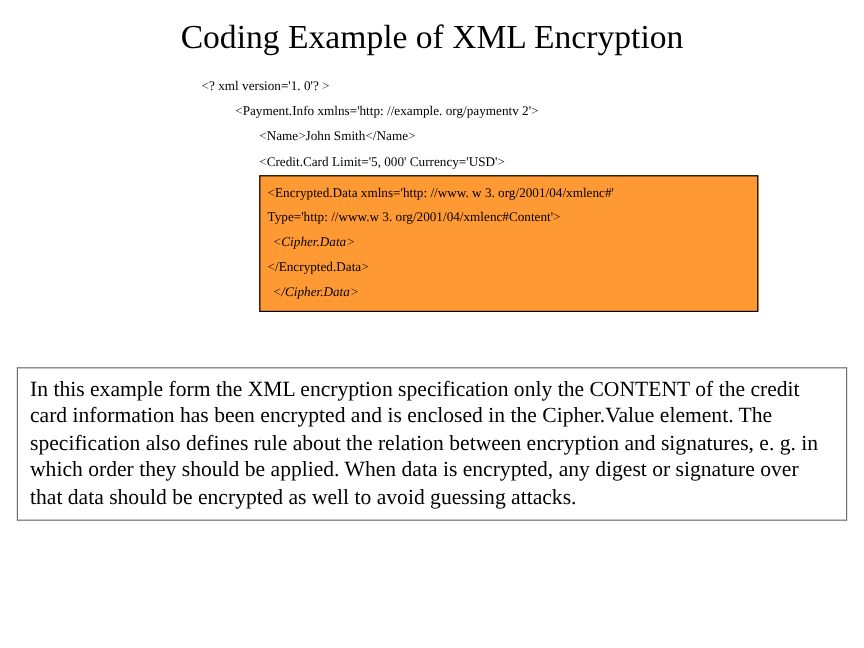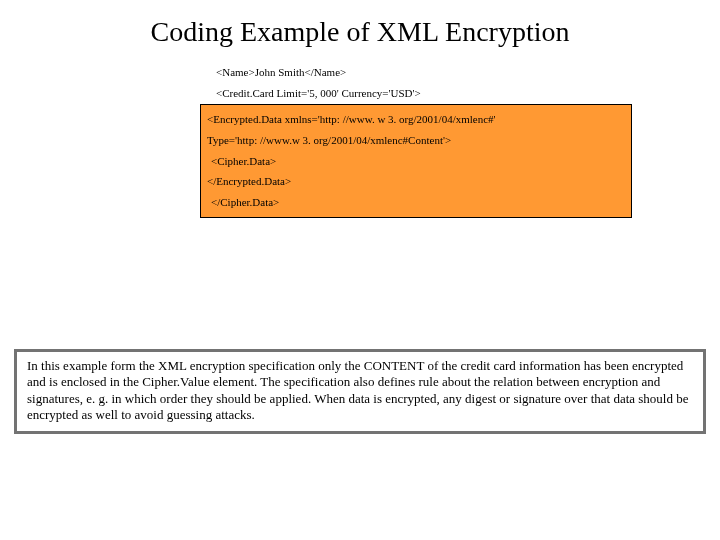--- a/index.html
+++ b/index.html
@@ -30,48 +30,50 @@
     margin-right: 60px;
     font-size: 11px;
     line-height: 1.9;
   }
   .line { white-space: pre; }
   .ind1 { padding-left: 28px; }
   .ind2 { padding-left: 48px; }
   .enc-box {
     border: 1px solid #000;
     background: #ff9933;
-    margin-left: 32px;
+    margin-left: 48px;
     margin-right: 10px;
     padding: 4px 6px 4px 6px;
     box-sizing: border-box;
     line-height: 1.9;
   }
   .enc-box .eline { white-space: pre; }
-  .b1 { padding-left: 4px; }
+  .b1 { padding-left: 4px; font-style: italic; }
   .b2 { padding-left: 12px; }
   .note-box {
     position: absolute;
     left: 14px;
     right: 14px;
     bottom: 14px;
-    border: 3px solid #737373;
+    border: 1px solid #737373;
     padding: 6px 10px 8px 10px;
-    font-size: 13px;
+    font-size: 18px;
     line-height: 1.25;
   }
 </style>
 </head>
 <body>
 
 <div class="slide">
 
   <div class="title">Coding Example of XML Encryption</div>
 
   <div class="code-block">
+    <div class="line">&lt;? xml version='1. 0'? &gt;</div>
+    <div class="line ind1">&lt;Payment.Info xmlns='http: //example. org/paymentv 2'&gt;</div>
     <div class="line ind2">&lt;Name&gt;John Smith&lt;/Name&gt;</div>
     <div class="line ind2">&lt;Credit.Card Limit='5, 000' Currency='USD'&gt;</div>
 
     <div class="enc-box">
       <div class="eline">&lt;Encrypted.Data xmlns='http: //www. w 3. org/2001/04/xmlenc#'</div>
       <div class="eline">Type='http: //www.w 3. org/2001/04/xmlenc#Content'&gt;</div>
       <div class="eline b1">&lt;Cipher.Data&gt;</div>
       <div class="eline">&lt;/Encrypted.Data&gt;</div>
       <div class="eline b1">&lt;/Cipher.Data&gt;</div>
     </div>

